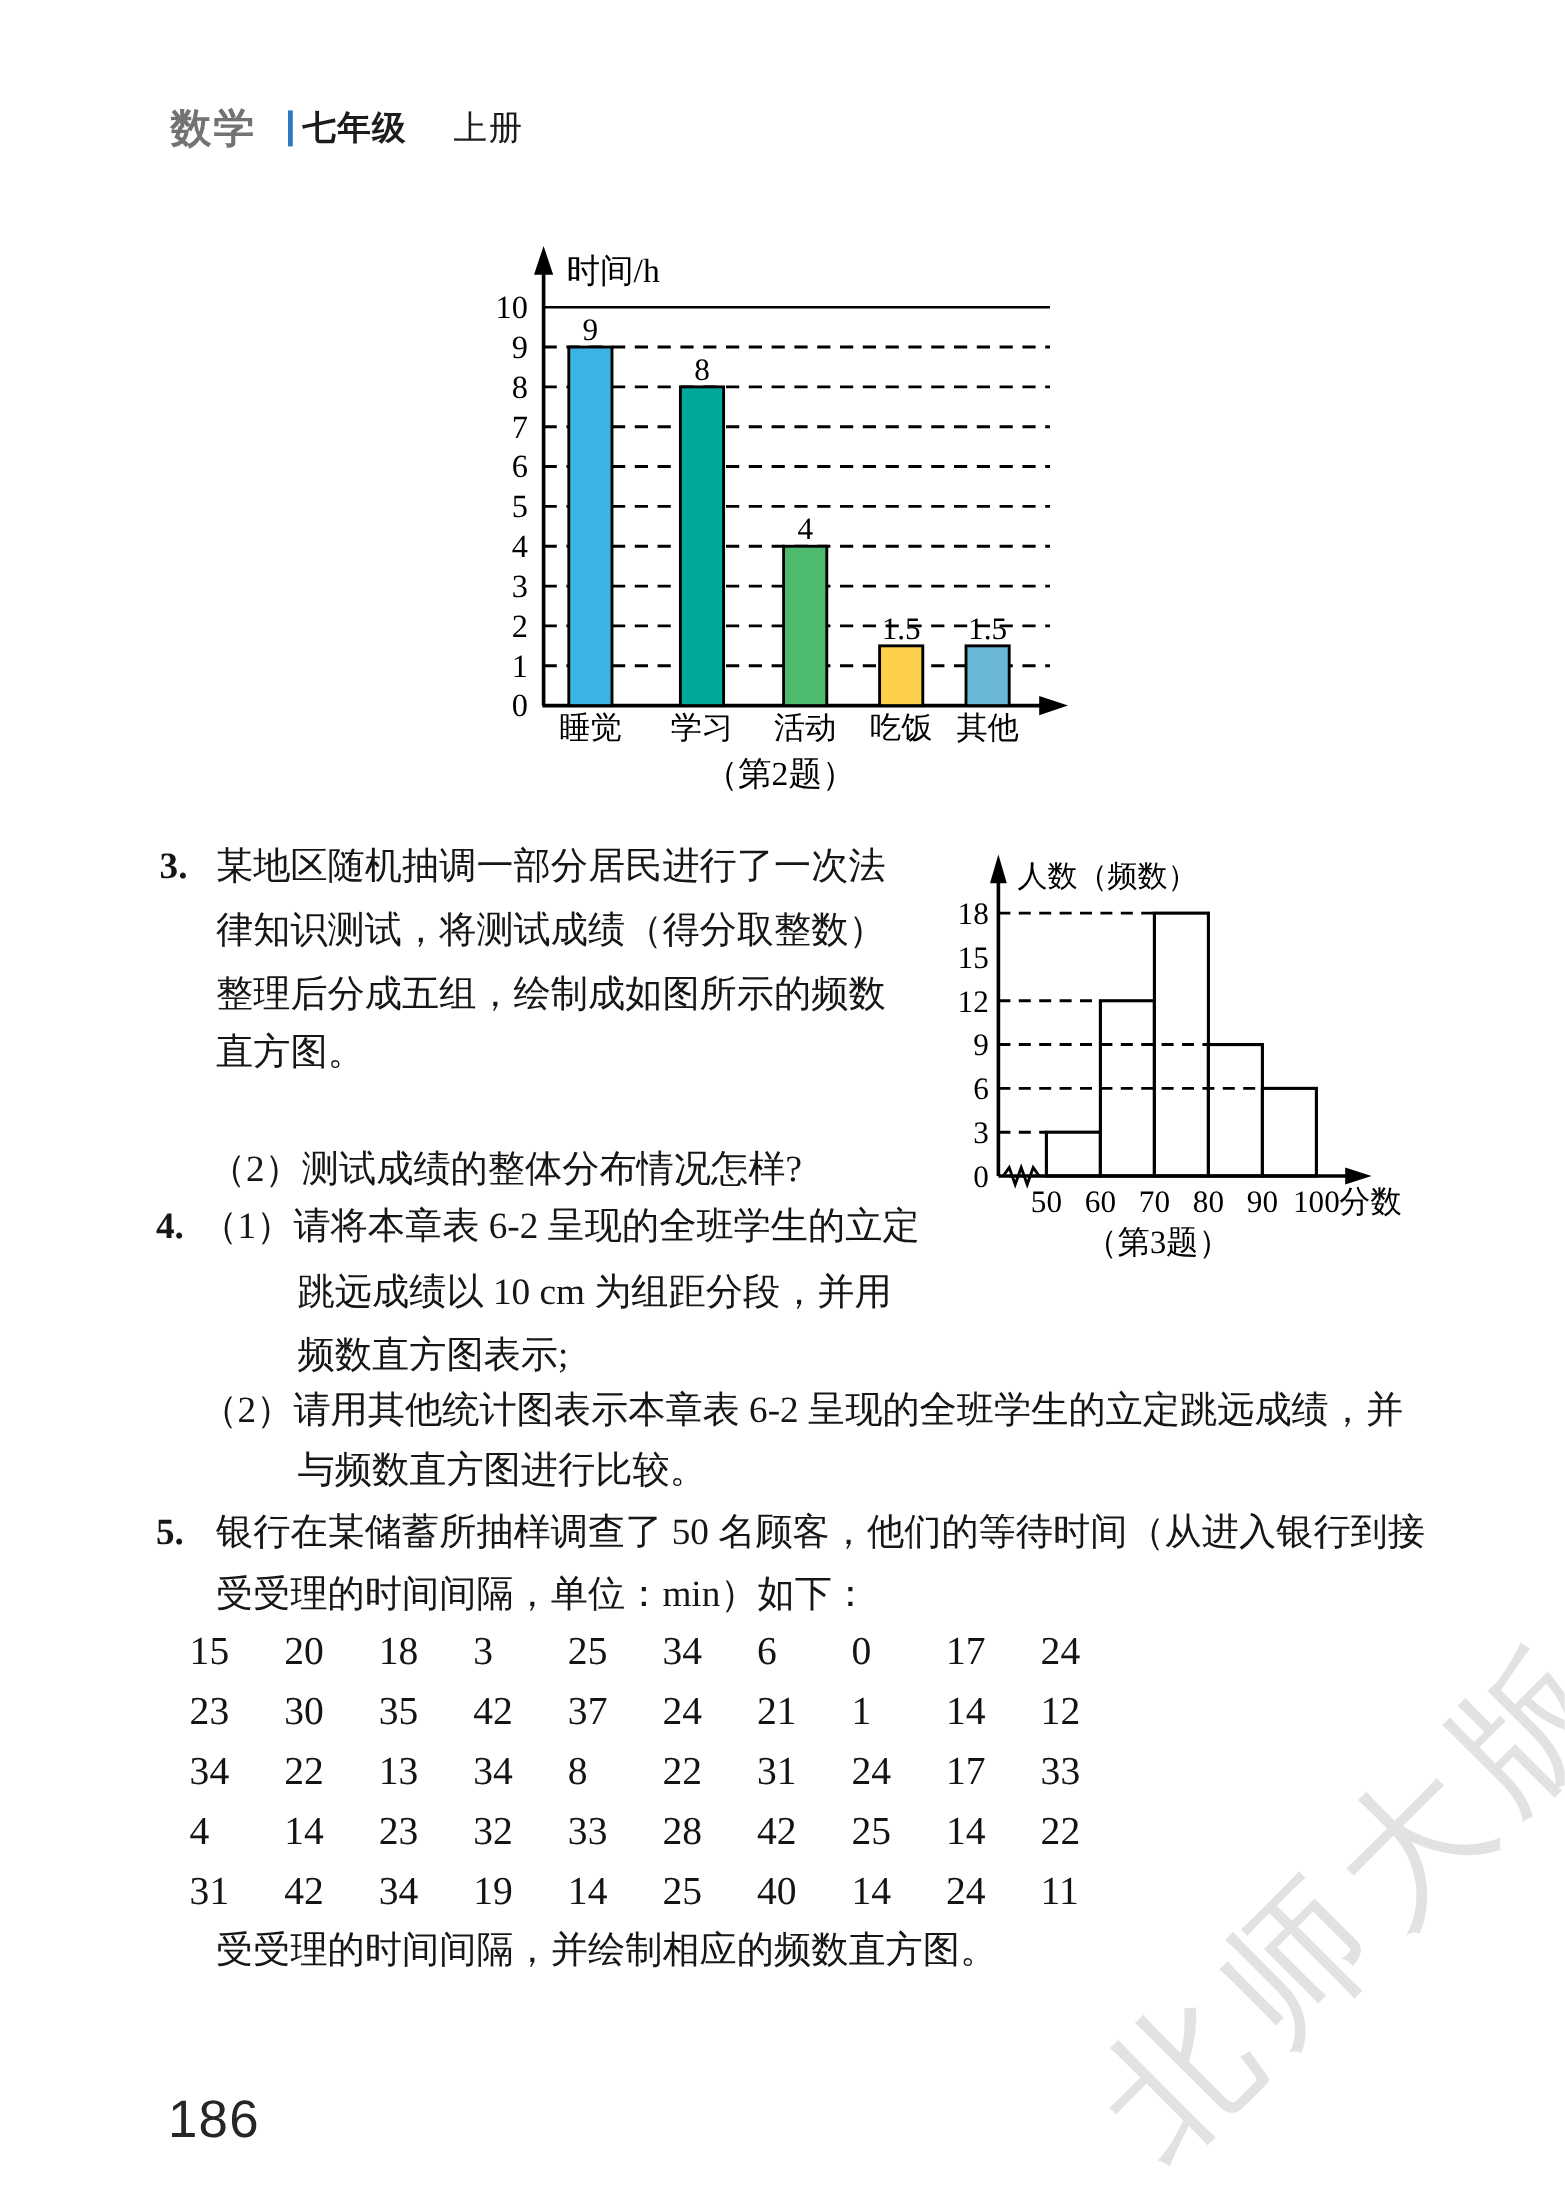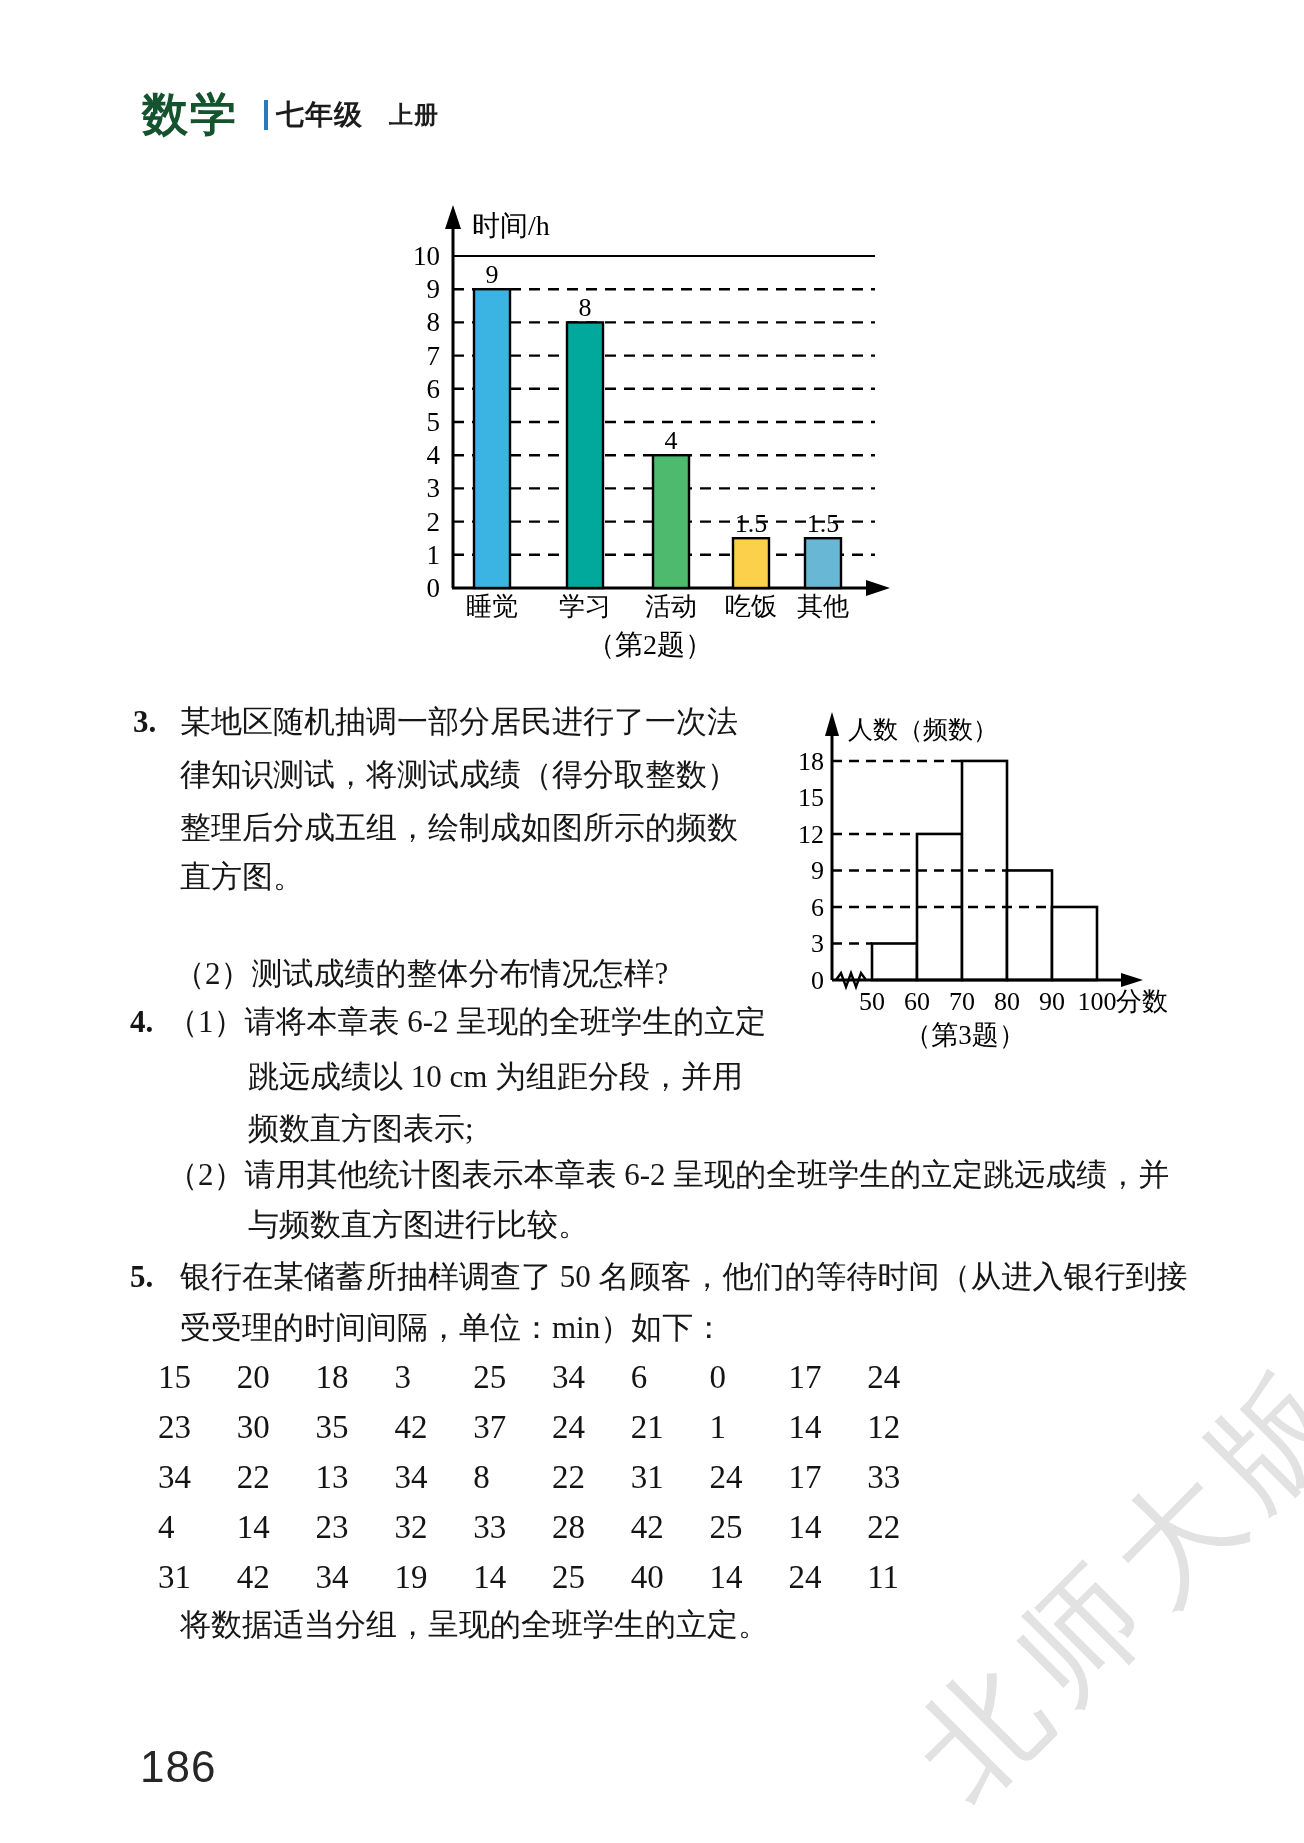--- a/index.html
+++ b/index.html
@@ -4,24 +4,24 @@
 <style>
   * { margin:0; padding:0; box-sizing:border-box; }
   html,body { background:#ffffff; }
   .page {
     position:relative; width:1304px; height:1843px; background:#fff;
     overflow:hidden; font-family:"Liberation Serif", serif; color:#141414;
   }
   
   .hdr { position:absolute; left:142px; top:84px; display:flex; align-items:center;
          font-family:"Liberation Sans", sans-serif; }
-  .hdr .subject { color:#14532d; font-size:46px; font-weight:800; letter-spacing:2px; }
+  .hdr .subject { color:#737373; font-size:34px; font-weight:800; letter-spacing:2px; }
   .hdr .hdiv { width:4px; height:30px; background:#2b7abe; margin-left:26px; }
   .hdr .grade { font-size:28px; font-weight:700; color:#1c1c1c; margin-left:8px; letter-spacing:1px; }
-  .hdr .volume { font-size:24px; font-weight:700; color:#1c1c1c; margin-left:26px; letter-spacing:1px; }
+  .hdr .volume { font-size:28px; font-weight:400; color:#1c1c1c; margin-left:39px; letter-spacing:1px; }
   
   .tline { position:absolute; font-size:31px; line-height:1.15; white-space:nowrap; color:#161616; }
   .bold { font-weight:700; }
   
   .fig { position:absolute; }
   svg text { font-family:"Liberation Serif", serif; fill:#000; }
   
   .dtable { position:absolute; left:158px; top:1352px; }
   .drow { display:flex; height:50.2px; align-items:center; }
   .dcell { width:78.8px; font-size:33px; color:#141414; }
@@ -202,19 +202,19 @@
         <span class="dcell">19</span>
         <span class="dcell">14</span>
         <span class="dcell">25</span>
         <span class="dcell">40</span>
         <span class="dcell">14</span>
         <span class="dcell">24</span>
         <span class="dcell">11</span>
       </div>
     </div>
 
-  <div class="tline" style="left:180px;top:1607px">将数据适当分组，呈现的全班学生的立定。</div>
+  <div class="tline" style="left:180px;top:1607px">受受理的时间间隔，并绘制相应的频数直方图。</div>
 
   <div class="pgnum">186</div>
 
   <div class="wm">北师大版</div>
 
 </div>
 
 </body></html>

